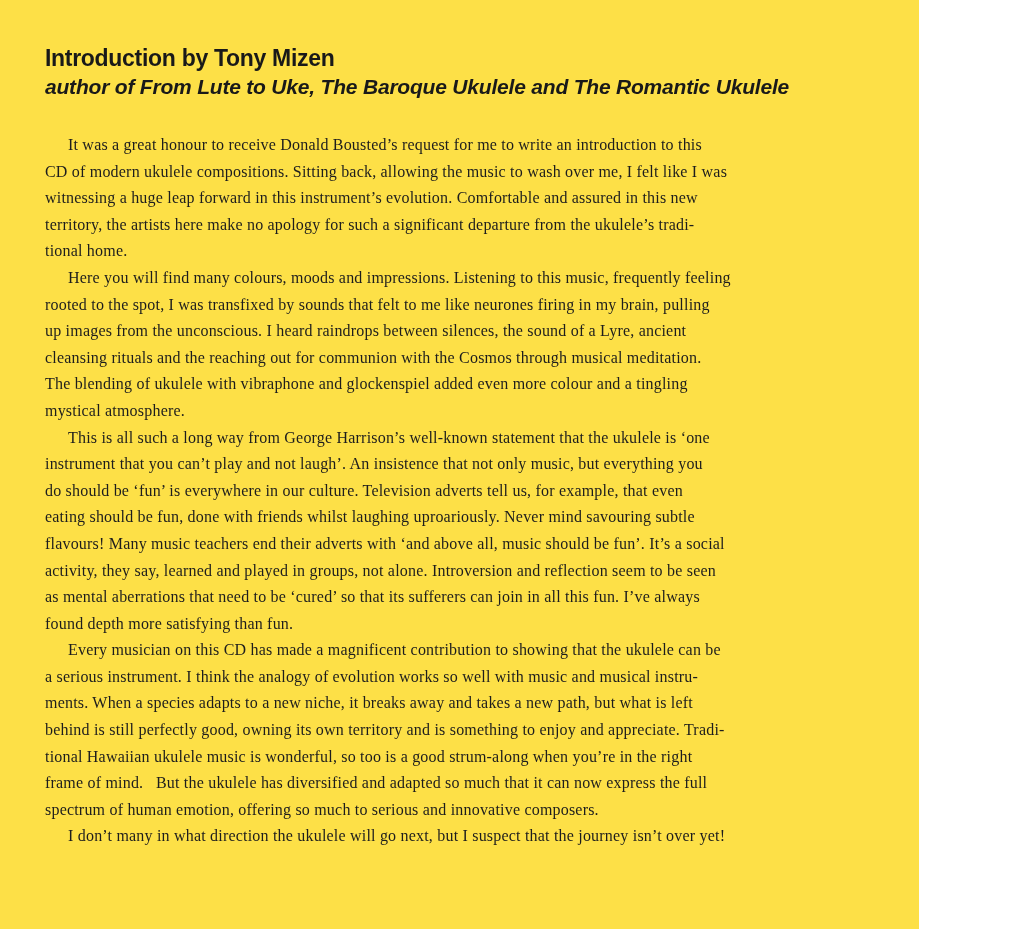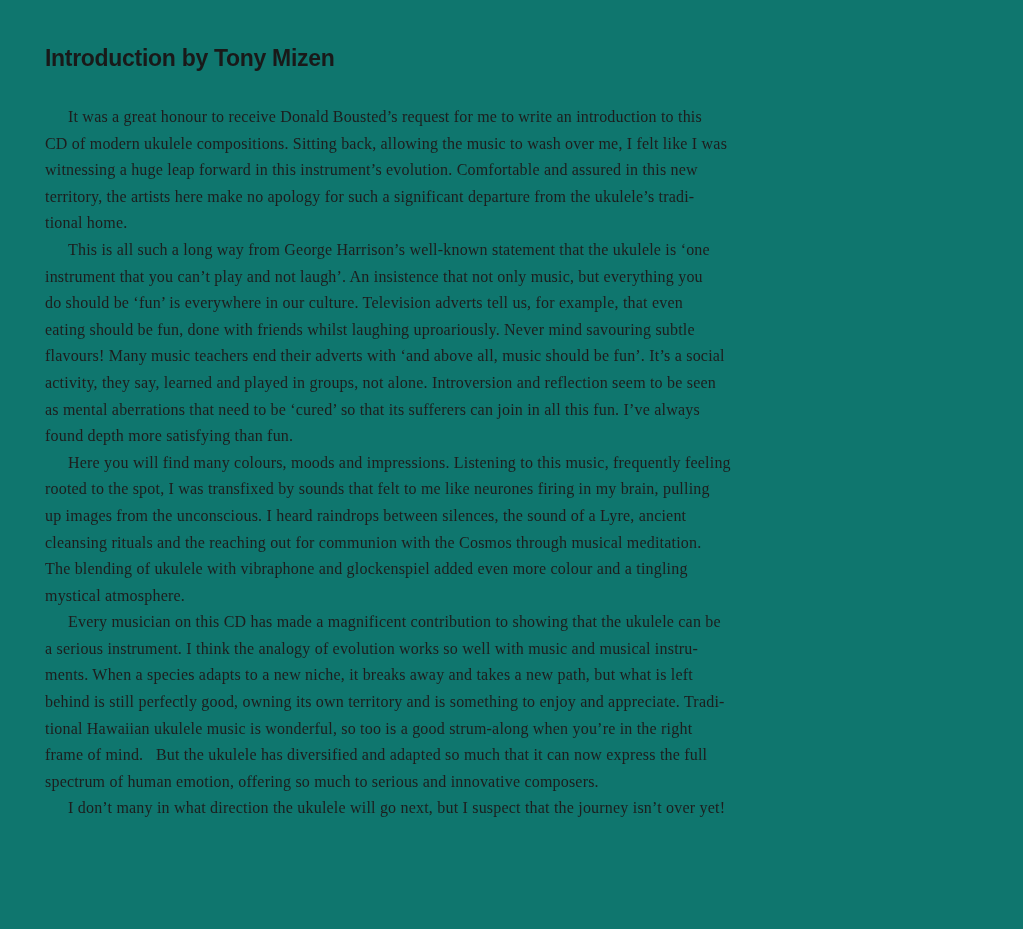--- a/index.html
+++ b/index.html
@@ -8,24 +8,24 @@
     background: #ffffff;
   }
   body {
     width: 1023px;
     height: 929px;
     overflow: hidden;
     position: relative;
   }
   .page {
     box-sizing: border-box;
-    width: 1023px;
+    width: 919px;
     height: 929px;
     padding: 44px 36px 0 45px;
-    background: #0f766e;
+    background: #fde047;
   }
   .doc-heading {
     margin: 0;
     font-family: "Liberation Sans", sans-serif;
     font-weight: bold;
     font-size: 23px;
     line-height: 28px;
     letter-spacing: -0.3px;
     color: #191919;
   }
@@ -54,41 +54,42 @@
     text-indent: 23px;          
   }
 </style>
 </head>
 <body>
 
 <div class="page">
 
   <h1 class="doc-heading">Introduction by Tony Mizen</h1>
 
+  <h2 class="doc-subheading">author of From Lute to Uke, The Baroque Ukulele and The Romantic Ukulele</h2>
 
   <div class="body-text">
     <p>It was a great honour to receive Donald Bousted’s request for me to write an introduction to this
 CD of modern ukulele compositions. Sitting back, allowing the music to wash over me, I felt like I was
 witnessing a huge leap forward in this instrument’s evolution. Comfortable and assured in this new
 territory, the artists here make no apology for such a significant departure from the ukulele’s tradi-
 tional home.</p>
+    <p>Here you will find many colours, moods and impressions. Listening to this music, frequently feeling
+rooted to the spot, I was transfixed by sounds that felt to me like neurones firing in my brain, pulling
+up images from the unconscious. I heard raindrops between silences, the sound of a Lyre, ancient
+cleansing rituals and the reaching out for communion with the Cosmos through musical meditation.
+The blending of ukulele with vibraphone and glockenspiel added even more colour and a tingling
+mystical atmosphere.</p>
     <p>This is all such a long way from George Harrison’s well-known statement that the ukulele is ‘one
 instrument that you can’t play and not laugh’. An insistence that not only music, but everything you
 do should be ‘fun’ is everywhere in our culture. Television adverts tell us, for example, that even
 eating should be fun, done with friends whilst laughing uproariously. Never mind savouring subtle
 flavours! Many music teachers end their adverts with ‘and above all, music should be fun’. It’s a social
 activity, they say, learned and played in groups, not alone. Introversion and reflection seem to be seen
 as mental aberrations that need to be ‘cured’ so that its sufferers can join in all this fun. I’ve always
 found depth more satisfying than fun.</p>
-    <p>Here you will find many colours, moods and impressions. Listening to this music, frequently feeling
-rooted to the spot, I was transfixed by sounds that felt to me like neurones firing in my brain, pulling
-up images from the unconscious. I heard raindrops between silences, the sound of a Lyre, ancient
-cleansing rituals and the reaching out for communion with the Cosmos through musical meditation.
-The blending of ukulele with vibraphone and glockenspiel added even more colour and a tingling
-mystical atmosphere.</p>
     <p>Every musician on this CD has made a magnificent contribution to showing that the ukulele can be
 a serious instrument. I think the analogy of evolution works so well with music and musical instru-
 ments. When a species adapts to a new niche, it breaks away and takes a new path, but what is left
 behind is still perfectly good, owning its own territory and is something to enjoy and appreciate. Tradi-
 tional Hawaiian ukulele music is wonderful, so too is a good strum-along when you’re in the right
 frame of mind.&nbsp;&nbsp; But the ukulele has diversified and adapted so much that it can now express the full
 spectrum of human emotion, offering so much to serious and innovative composers.</p>
     <p>I don’t many in what direction the ukulele will go next, but I suspect that the journey isn’t over yet!</p>
   </div>
 

